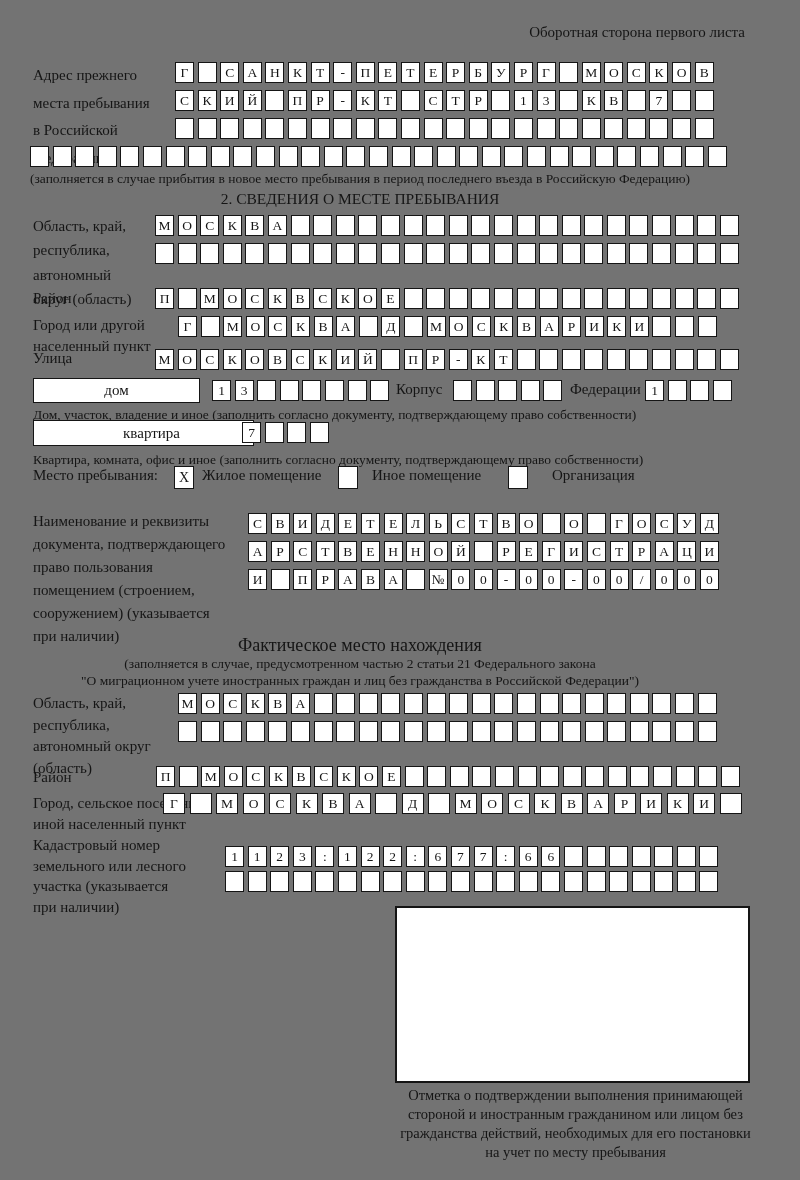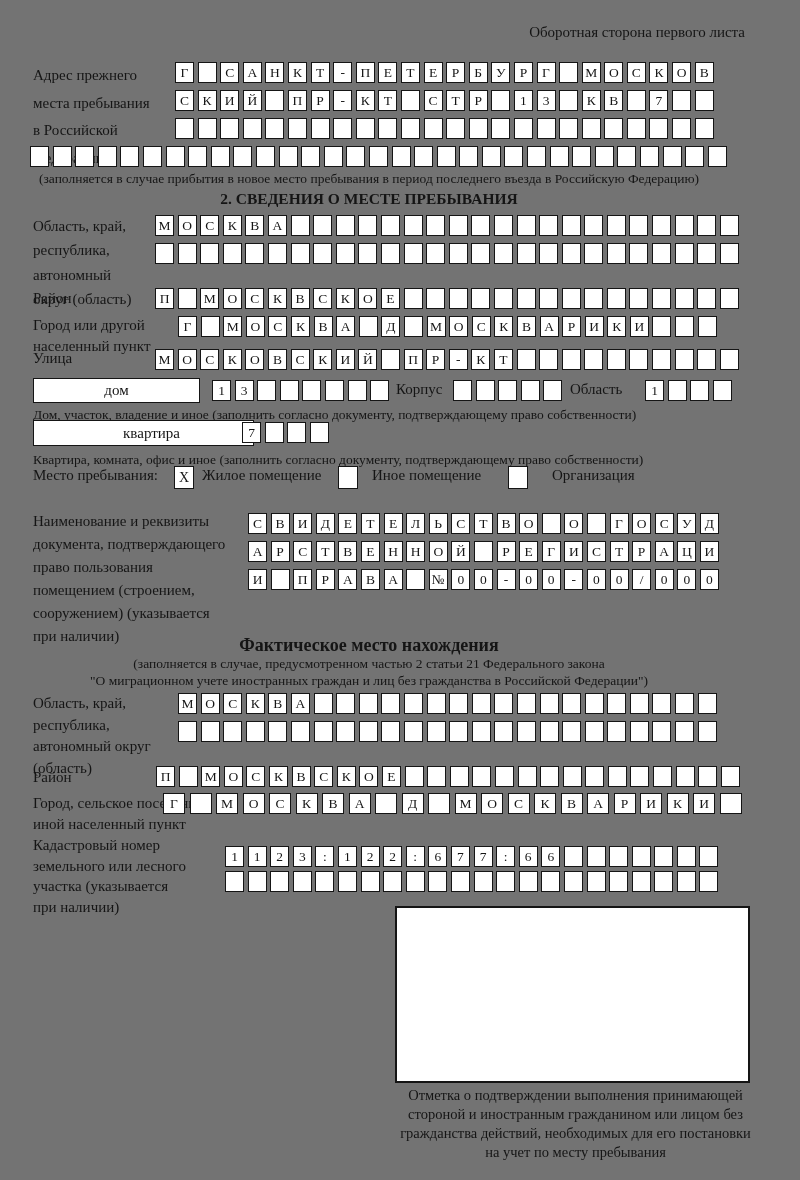--- a/index.html
+++ b/index.html
@@ -7,22 +7,22 @@
         font-family:"Liberation Serif","DejaVu Serif",serif;overflow:hidden;}
   .lbl{position:absolute;font-size:15px;white-space:pre-line;}
   .row{position:absolute;display:flex;}
   .cell{flex:none;width:19px;height:21px;border:1.6px solid #151515;margin-right:3.6px;
         box-sizing:border-box;display:flex;align-items:center;justify-content:center;
         font-size:13.5px;background:#fff;}
   .row.wide .cell{width:22px;margin-right:4.5px;}
   .widebox{position:absolute;border:1.6px solid #151515;box-sizing:border-box;
         display:flex;align-items:center;justify-content:center;font-size:15px;background:#fff;}
   .cap{position:absolute;font-size:13.5px;white-space:pre-line;}
-  .center{left:17px;width:704px;text-align:center;}
-  .sec-title{position:absolute;font-weight:bold;font-size:15.5px;}
+  .center{left:8px;width:704px;text-align:center;}
+  .sec-title{position:absolute;font-weight:normal;font-size:15.5px;}
   .chk{position:absolute;width:20px;height:23px;border:1.6px solid #151515;box-sizing:border-box;
         display:flex;align-items:center;justify-content:center;font-size:14px;background:#fff;}
   .bigbox{position:absolute;border:2px solid #151515;box-sizing:border-box;background:#fff;}
   .rt{text-align:right;}
 </style>
 </head>
 <body>
 
 <div class="page">
 
@@ -309,21 +309,21 @@
       <span class="cell"></span>
     </div>
   <div class="lbl" style="left:396px;top:381px;">Корпус</div>
   <div class="row" style="left:453px;top:380px;">
       <span class="cell"></span>
       <span class="cell"></span>
       <span class="cell"></span>
       <span class="cell"></span>
       <span class="cell"></span>
     </div>
-  <div class="lbl" style="left:570px;top:381px;">Область</div>
+  <div class="lbl" style="left:570px;top:381px;">Федерации</div>
   <div class="row" style="left:645px;top:380px;">
       <span class="cell">1</span>
       <span class="cell"></span>
       <span class="cell"></span>
       <span class="cell"></span>
     </div>
   <div class="cap" style="left:33px;top:407px;">Дом, участок, владение и иное (заполнить согласно документу, подтверждающему право собственности)</div>
 
   <div class="widebox" style="left:33px;top:420px;width:221px;height:26px;padding-left:16px;">квартира</div>
   <div class="row" style="left:242px;top:422px;">

